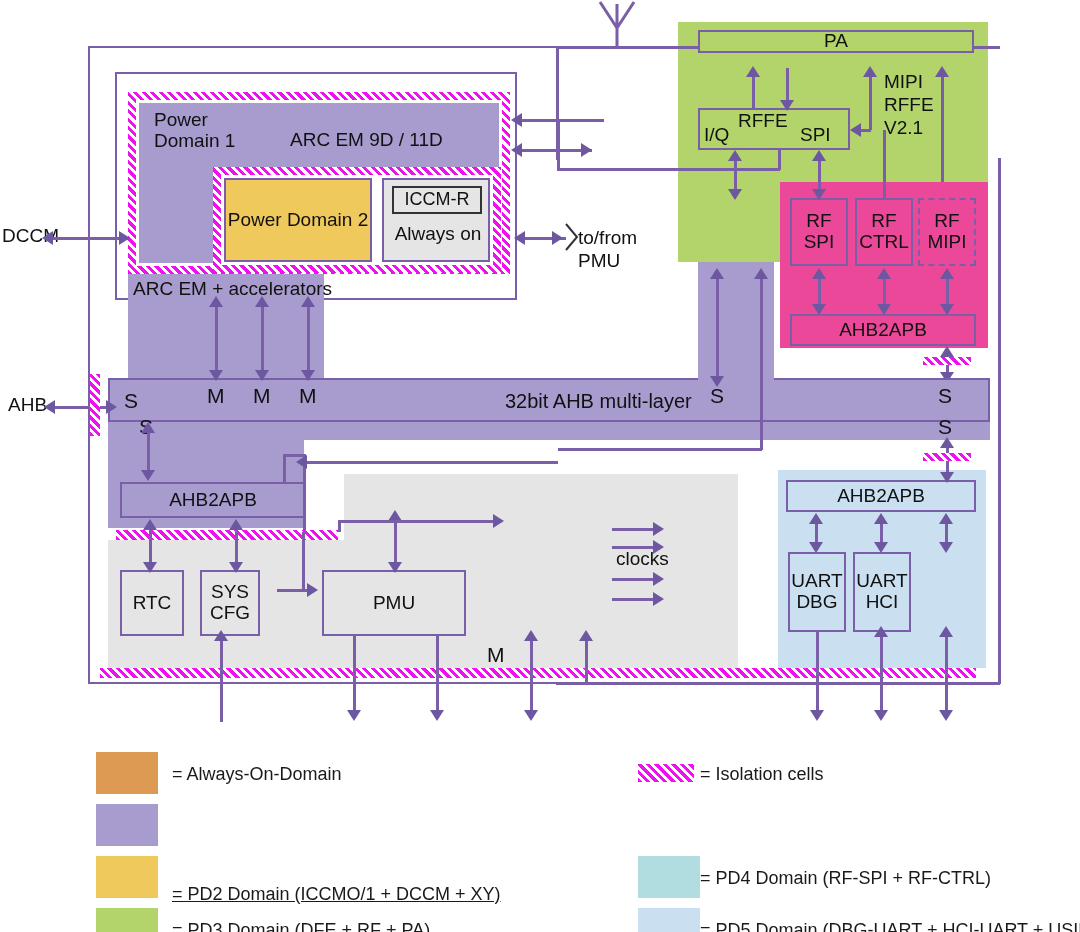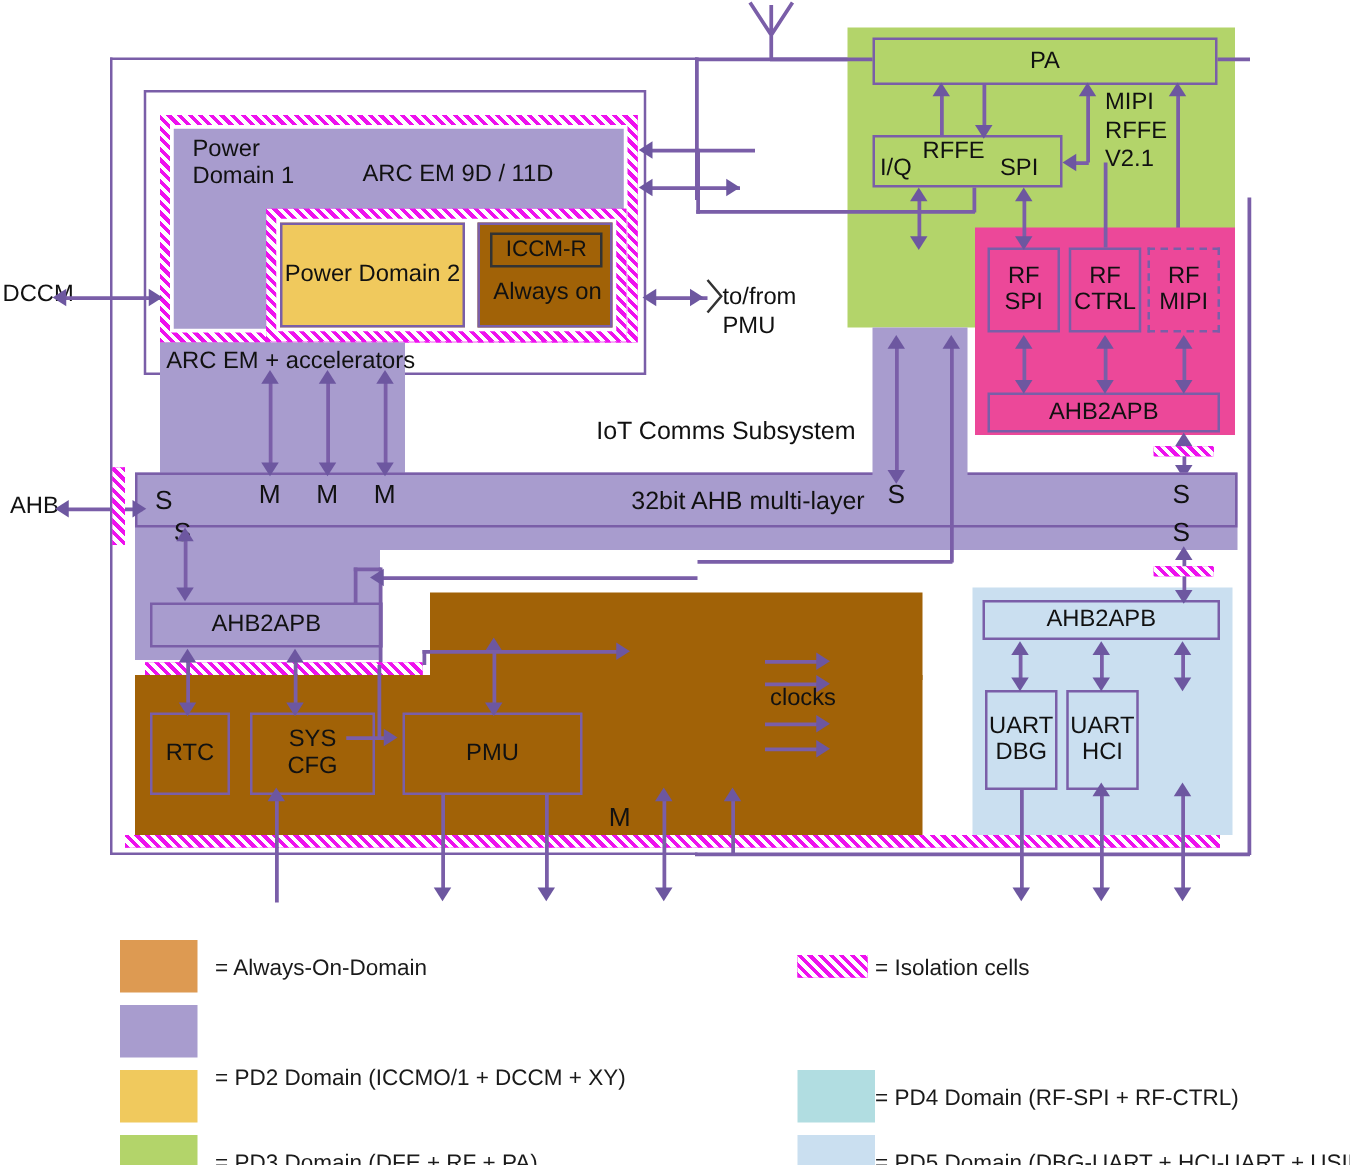--- a/index.html
+++ b/index.html
@@ -9,21 +9,21 @@
   
   .abs{position:absolute;box-sizing:border-box;}
   .blk{position:absolute;box-sizing:border-box;border:2.5px solid #7a5ea8;
        display:flex;align-items:center;justify-content:center;text-align:center;
        font-size:19px;line-height:1.08;color:#111;}
   .plain{position:absolute;box-sizing:border-box;}
   .lbl{position:absolute;font-size:19px;color:#111;line-height:1.1;white-space:pre-line;}
   .lbl.big{font-size:20px;}
 
   
-  .aon{background:#a16207;}
+  .aon{background:#e5e5e5;}
   .pd1{background:#a89cce;}
   .pd2{background:#f0c95d;}
   .pd3{background:#b3d46a;}
   .pd4{background:#ec4899;}
   .pd5{background:#cadff0;}
   .wht{background:#ffffff;}
 
   
   .iso{position:absolute;background:
       repeating-linear-gradient(45deg,#ee11ee 0 3px,#ffffff 3px 6px),
@@ -105,21 +105,21 @@
 
   <div class="w wh" style="left:519px;top:119px;width:85px;"></div>
   <div class="ar ar-l" style="left:511px;top:113px;"></div>
   <div class="w wh" style="left:519px;top:149px;width:73px;"></div>
   <div class="ar ar-l" style="left:511px;top:143px;"></div>
   <div class="ar ar-r" style="left:581px;top:143px;"></div>
   <div class="w wv" style="left:557px;top:119px;width:2.5px;height:52px;"></div>
   <div class="w wh" style="left:557px;top:168px;width:223px;"></div>
   <div class="w wv" style="left:778px;top:130px;width:2.5px;height:40px;"></div>
 
-  <div class="blk pd3" style="left:698px;top:30px;width:276px;height:38px;">
+  <div class="blk pd3" style="left:698px;top:30px;width:276px;height:23px;">
     <span>PA</span>
   </div>
 
   <div class="blk pd3" style="left:698px;top:108px;width:152px;height:42px;">
     <span class="abs" style="left:38px;top:1px;font-size:19px;">RFFE</span>
     <span class="abs" style="left:4px;top:15px;font-size:19px;">I/Q</span>
     <span class="abs" style="left:100px;top:15px;font-size:19px;">SPI</span>
   </div>
 
   <div class="lbl" style="left:884px;top:70px;line-height:1.22;">MIPI
@@ -176,21 +176,20 @@
   <div class="ar ar-d" style="left:877px;top:304px;"></div>
   <div class="w wv" style="left:946px;top:274px;width:2.5px;height:32px;"></div>
   <div class="ar ar-u" style="left:940px;top:268px;"></div>
   <div class="ar ar-d" style="left:940px;top:304px;"></div>
 
   <div class="w wv" style="left:946px;top:350px;width:2.5px;height:28px;"></div>
   <div class="ar ar-u" style="left:940px;top:346px;"></div>
   <div class="ar ar-d" style="left:940px;top:372px;"></div>
   <div class="iso" style="left:923px;top:357px;width:48px;height:8px;"></div>
 
-  <div class="lbl big" style="left:477px;top:334px;font-weight:400;">IoT Comms Subsystem</div>
 
   <div class="w wh" style="left:522px;top:237px;width:44px;"></div>
   <div class="ar ar-l" style="left:514px;top:231px;"></div>
   <div class="ar ar-r" style="left:552px;top:231px;"></div>
   <svg class="abs" style="left:564px;top:222px;width:16px;height:30px;">
     <path d="M2 2 L13 15 L2 28" stroke="#333" stroke-width="2" fill="none"></path>
   </svg>
   <div class="lbl" style="left:578px;top:226px;line-height:1.22;">to/from
 PMU</div>
 
@@ -248,21 +247,21 @@
   <div class="ar ar-l" style="left:296px;top:455px;"></div>
 
   <div class="plain aon" style="left:108px;top:540px;width:630px;height:128px;"></div>
   <div class="plain aon" style="left:344px;top:474px;width:394px;height:70px;"></div>
   <div class="iso" style="left:116px;top:530px;width:222px;height:10px;"></div>
   <div class="iso" style="left:100px;top:668px;width:876px;height:10px;"></div>
 
   <div class="blk aon" style="left:120px;top:570px;width:64px;height:66px;">
     <span>RTC</span>
   </div>
-  <div class="blk aon" style="left:200px;top:570px;width:100px;height:66px;white-space:pre-line;">
+  <div class="blk aon" style="left:200px;top:570px;width:60px;height:66px;white-space:pre-line;">
     <span>SYS
 CFG</span>
   </div>
   <div class="blk aon" style="left:322px;top:570px;width:144px;height:66px;">
     <span>PMU</span>
   </div>
   <div class="lbl" style="left:616px;top:549px;">clocks</div>
   <div class="lbl" style="left:487px;top:643px;font-size:21px;">M</div>
 
   <div class="w wv" style="left:149px;top:524px;width:2.5px;height:42px;"></div>
@@ -344,21 +343,21 @@
   <div class="ar ar-u" style="left:939px;top:626px;"></div>
   <div class="ar ar-d" style="left:939px;top:710px;"></div>
 
   <div id="legend">
     <div class="lg-sw" style="left: 96px; top: 10px; background: rgb(221, 154, 82);"></div>
     <div class="lg-tx" style="left:172px;top:22px;">= Always-On-Domain</div>
 
     <div class="lg-sw" style="left: 96px; top: 62px; background: rgb(168, 156, 206);"></div>
 
     <div class="lg-sw" style="left: 96px; top: 114px; background: rgb(240, 201, 93);"></div>
-    <div class="lg-tx" style="left:172px;top:110px;">= PD2 Domain (ICCMO/1 + DCCM + XY)</div>
+    <div class="lg-tx" style="left:172px;top:142px;text-decoration:underline;">= PD2 Domain (ICCMO/1 + DCCM + XY)</div>
 
     <div class="lg-sw" style="left: 96px; top: 166px; background: rgb(179, 212, 106);"></div>
     <div class="lg-tx" style="left:172px;top:178px;">= PD3 Domain (DFE + RF + PA)</div>
 
     <div class="lg-iso" style="left:638px;top:22px;"></div>
     <div class="lg-tx" style="left:700px;top:22px;">= Isolation cells</div>
 
     <div class="lg-sw" style="left: 638px; top: 114px; background: rgb(177, 221, 225);"></div>
     <div class="lg-tx" style="left:700px;top:126px;">= PD4 Domain (RF-SPI + RF-CTRL)</div>
 

